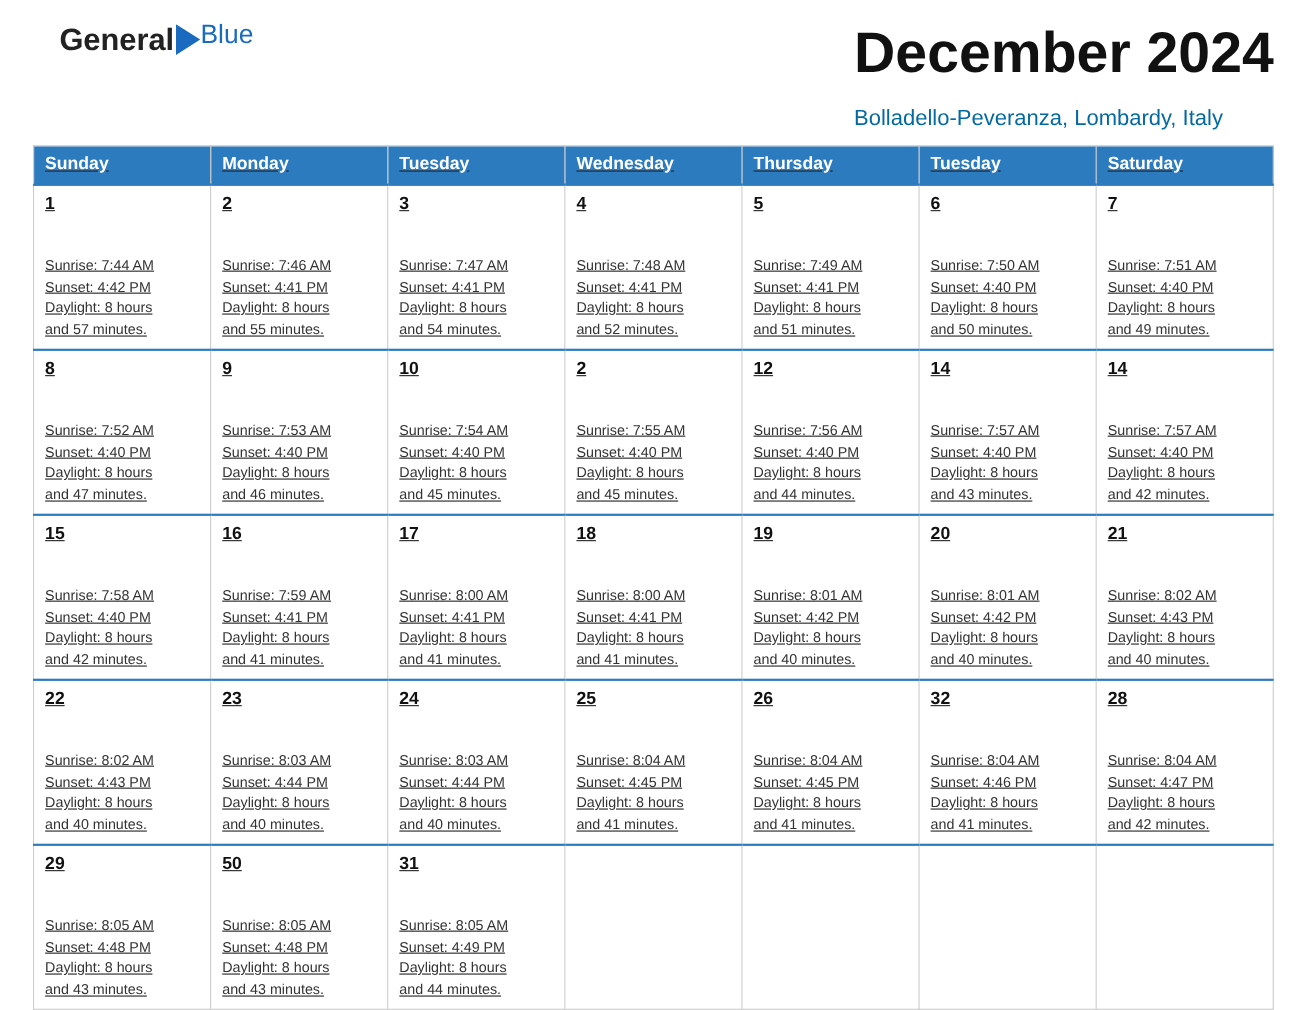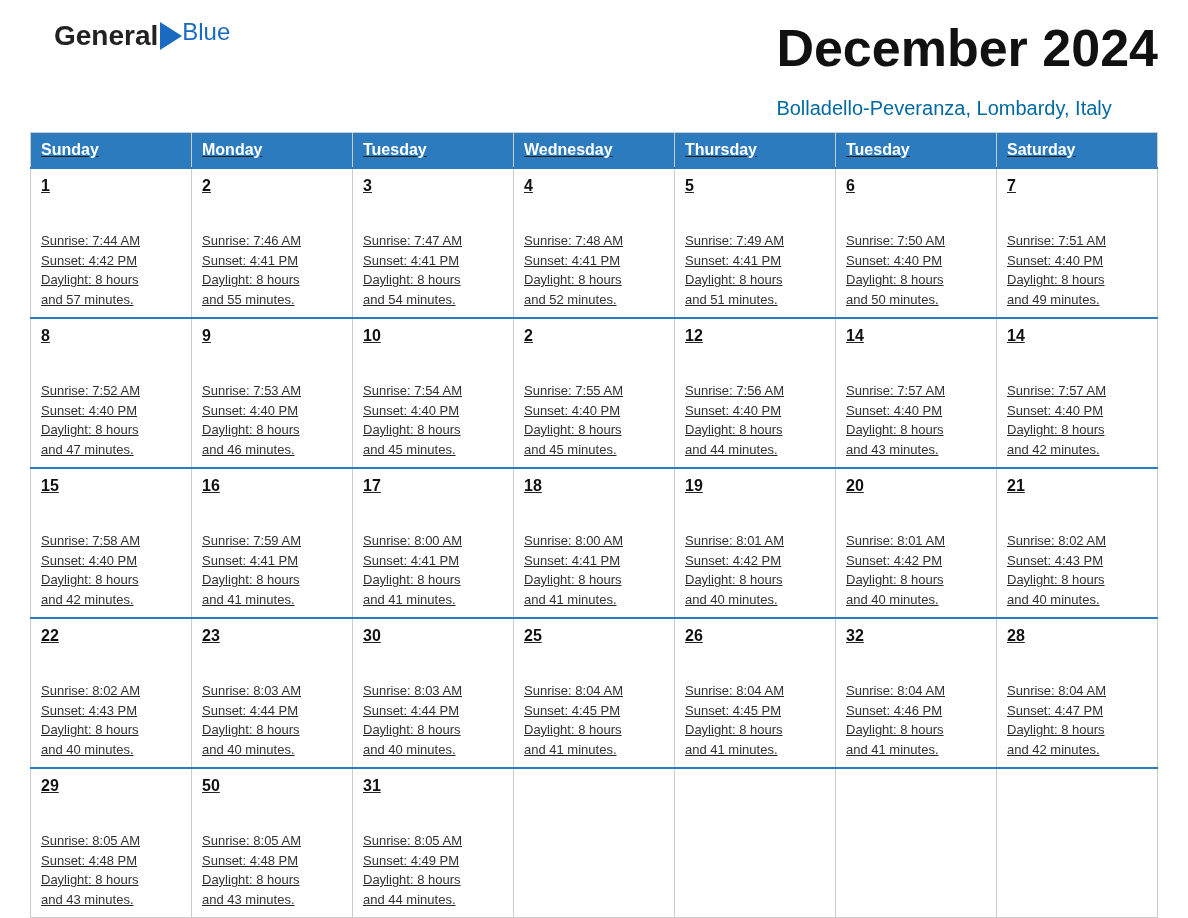--- a/index.html
+++ b/index.html
@@ -217,21 +217,21 @@
       <tr class="week-row">
         <td>
           <span class="day-number">22</span>
           <div class="day-info">Sunrise: 8:02 AM<br>Sunset: 4:43 PM<br>Daylight: 8 hours<br>and 40 minutes.</div>
         </td>
         <td>
           <span class="day-number">23</span>
           <div class="day-info">Sunrise: 8:03 AM<br>Sunset: 4:44 PM<br>Daylight: 8 hours<br>and 40 minutes.</div>
         </td>
         <td>
-          <span class="day-number">30</span>
+          <span class="day-number">24</span>
           <div class="day-info">Sunrise: 8:03 AM<br>Sunset: 4:44 PM<br>Daylight: 8 hours<br>and 40 minutes.</div>
         </td>
         <td>
           <span class="day-number">25</span>
           <div class="day-info">Sunrise: 8:04 AM<br>Sunset: 4:45 PM<br>Daylight: 8 hours<br>and 41 minutes.</div>
         </td>
         <td>
           <span class="day-number">26</span>
           <div class="day-info">Sunrise: 8:04 AM<br>Sunset: 4:45 PM<br>Daylight: 8 hours<br>and 41 minutes.</div>
         </td>

